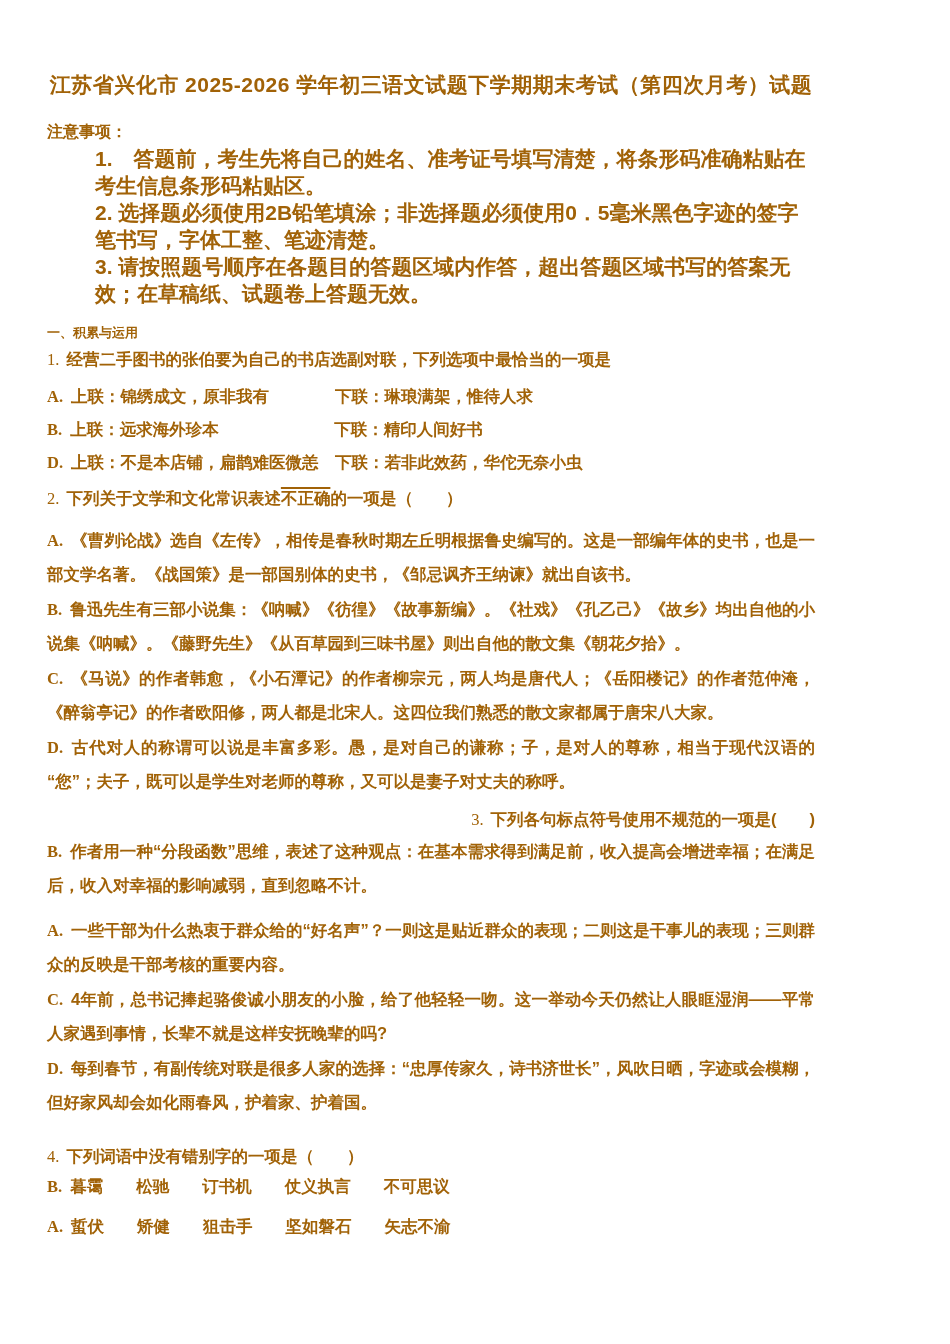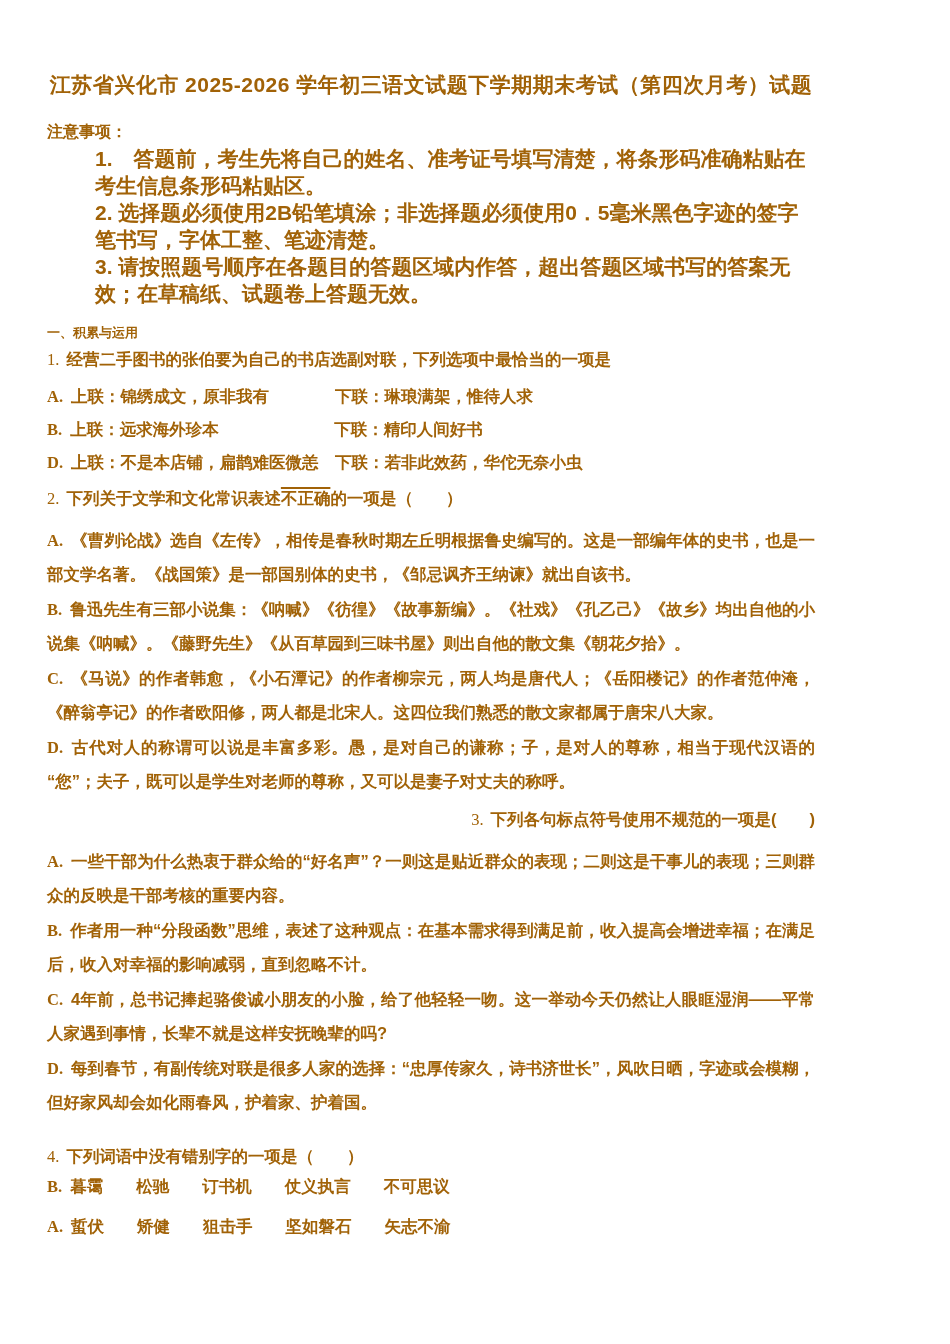--- a/index.html
+++ b/index.html
@@ -84,22 +84,22 @@
   <div>
     <p class="q-heading q2"><span class="qnum">2.</span><span>下列关于文学和文化常识表述</span><span class="overline">不正确</span><span>的一项是（　　）</span></p>
     <p class="opt-para first"><span class="optletter">A.</span><span>《曹刿论战》选自《左传》，相传是春秋时期左丘明根据鲁史编写的。这是一部编年体的史书，也是一部文学名著。《战国策》是一部国别体的史书，《邹忌讽齐王纳谏》就出自该书。</span></p>
     <p class="opt-para"><span class="optletter">B.</span><span>鲁迅先生有三部小说集：《呐喊》《彷徨》《故事新编》。《社戏》《孔乙己》《故乡》均出自他的小说集《呐喊》。《藤野先生》《从百草园到三味书屋》则出自他的散文集《朝花夕拾》。</span></p>
     <p class="opt-para"><span class="optletter">C.</span><span>《马说》的作者韩愈，《小石潭记》的作者柳宗元，两人均是唐代人；《岳阳楼记》的作者范仲淹，《醉翁亭记》的作者欧阳修，两人都是北宋人。这四位我们熟悉的散文家都属于唐宋八大家。</span></p>
     <p class="opt-para"><span class="optletter">D.</span><span>古代对人的称谓可以说是丰富多彩。愚，是对自己的谦称；子，是对人的尊称，相当于现代汉语的“您”；夫子，既可以是学生对老师的尊称，又可以是妻子对丈夫的称呼。</span></p>
   </div>
 
   <div>
     <p class="q-heading q3"><span class="qnum">3.</span><span>下列各句标点符号使用不规范的一项是(　　)</span></p>
+    <p class="opt-para"><span class="optletter">B.</span><span>作者用一种“分段函数”思维，表述了这种观点：在基本需求得到满足前，收入提高会增进幸福；在满足后，收入对幸福的影响减弱，直到忽略不计。</span></p>
     <p class="opt-para first"><span class="optletter">A.</span><span>一些干部为什么热衷于群众给的“好名声”？一则这是贴近群众的表现；二则这是干事儿的表现；三则群众的反映是干部考核的重要内容。</span></p>
-    <p class="opt-para"><span class="optletter">B.</span><span>作者用一种“分段函数”思维，表述了这种观点：在基本需求得到满足前，收入提高会增进幸福；在满足后，收入对幸福的影响减弱，直到忽略不计。</span></p>
     <p class="opt-para"><span class="optletter">C.</span><span>4年前，总书记捧起骆俊诚小朋友的小脸，给了他轻轻一吻。这一举动今天仍然让人眼眶湿润——平常人家遇到事情，长辈不就是这样安抚晚辈的吗?</span></p>
     <p class="opt-para"><span class="optletter">D.</span><span>每到春节，有副传统对联是很多人家的选择：“忠厚传家久，诗书济世长”，风吹日晒，字迹或会模糊，但好家风却会如化雨春风，护着家、护着国。</span></p>
   </div>
 
   <div>
     <p class="q-heading q4"><span class="qnum">4.</span><span>下列词语中没有错别字的一项是（　　）</span></p>
     <p class="word-row"><span class="optletter">B.</span><span class="word">暮霭</span><span class="word">松驰</span><span class="word">订书机</span><span class="word">仗义执言</span><span class="word">不可思议</span></p>
     <p class="word-row first"><span class="optletter">A.</span><span class="word">蜇伏</span><span class="word">矫健</span><span class="word">狙击手</span><span class="word">坚如磐石</span><span class="word">矢志不渝</span></p>
   </div>
 

